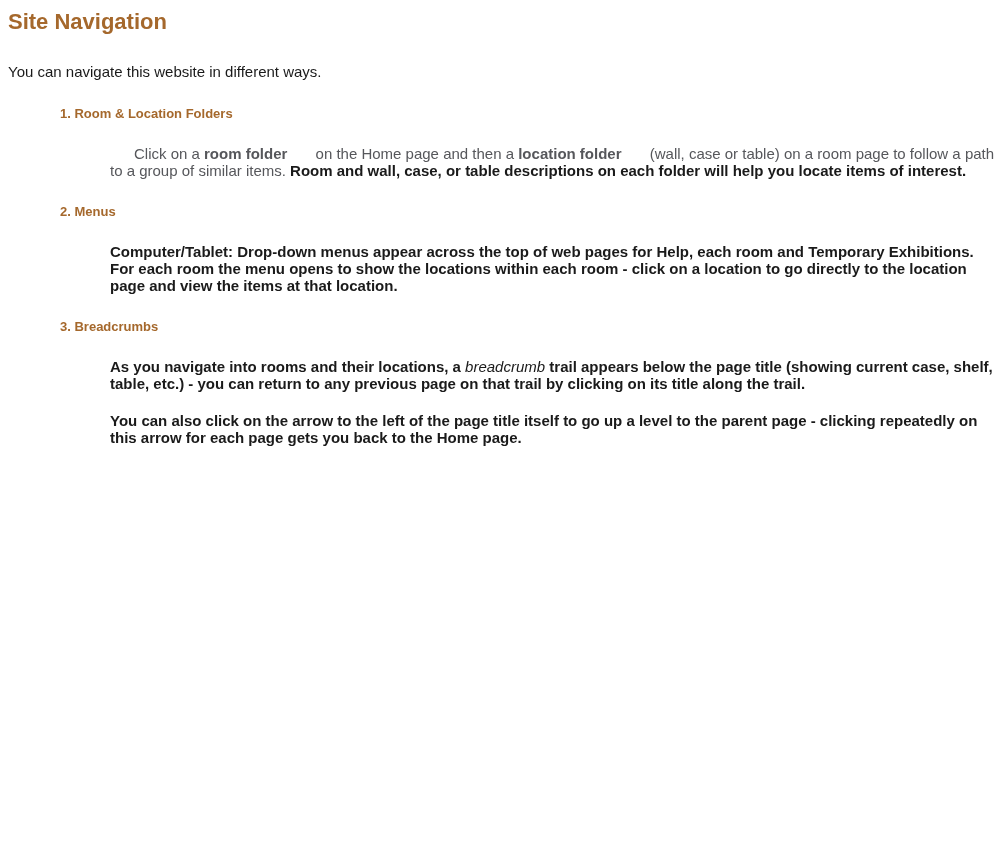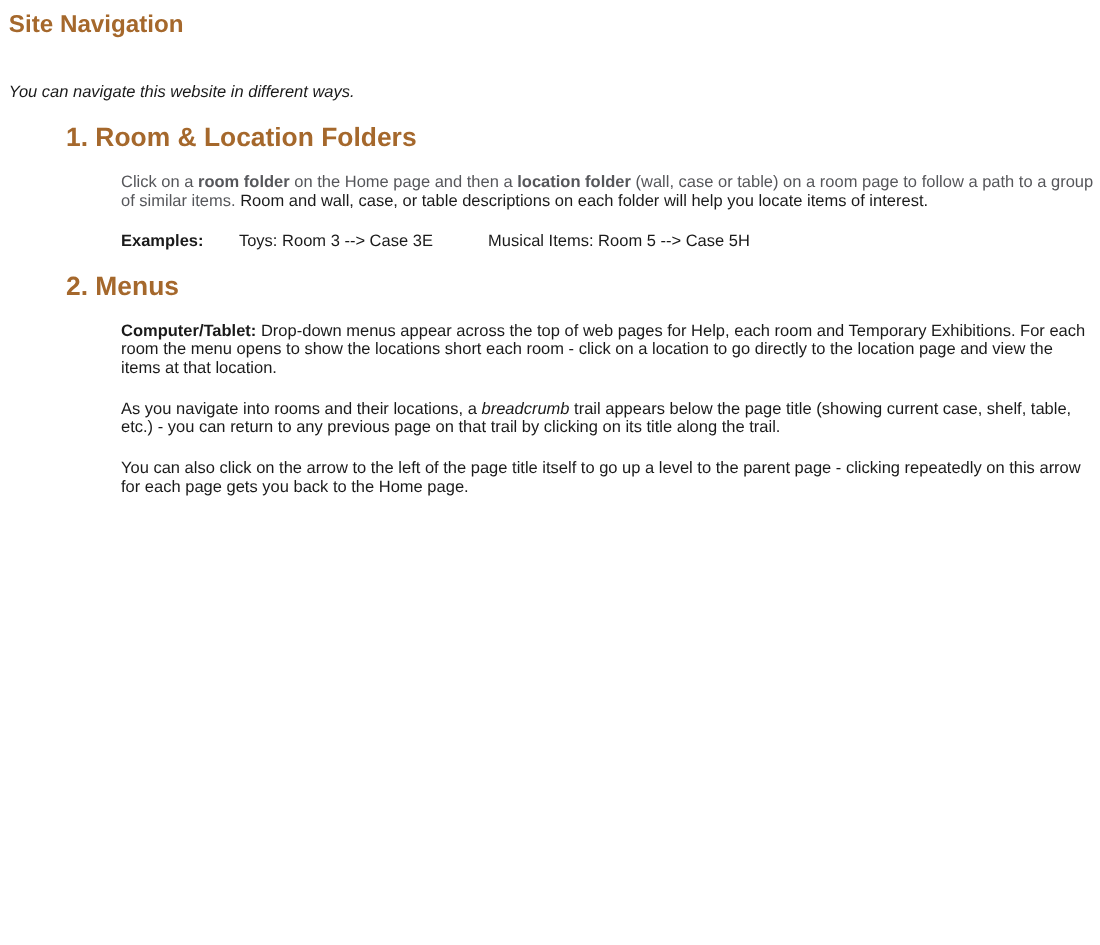--- a/index.html
+++ b/index.html
@@ -16,77 +16,72 @@
     overflow:hidden;
   }
   .page{padding:8px 0 0 8px;}
 
   h1.page-title{
     margin:0;
     font-size:22px;line-height:27px;font-weight:bold;
     color:var(--accent);
   }
   p.intro{
-    margin:40px 0 0 0;
+    margin:28px 0 0 0;
     line-height:18px;
     color:var(--body);
-    font-style:italic;
   }
   h2.section-heading{
     margin:21px 0 0 52px;
-    font-size:24px;line-height:23px;font-weight:bold;
+    font-size:13px;line-height:23px;font-weight:bold;
     color:var(--accent);
   }
   .section-body{
     margin-left:102px;
     padding-right:3px;
   }
   .section-body p{
     margin:20px 0 0 0;
     line-height:17px;
   }
-  .seg-normal{color:var(--body);}
+  .seg-normal{color:var(--body);font-weight:bold;}
   .seg-bold{color:var(--body);font-weight:bold;text-align:center;}
   .seg-italic{color:var(--body);font-style:italic;text-align:right;}
-  .seg-muted{color:var(--muted);}
+  .seg-muted{color:var(--muted);margin-left:24px;}
   .seg-muted-bold{color:var(--muted);font-weight:bold;}
 
   p.examples .examples-label{font-weight:bold;}
   p.examples .example-item-1{margin-left:28px;}
   p.examples .example-item-2{margin-left:46px;}
 </style>
 </head>
 <body>
 
 <div class="page">
 
   <h1 class="page-title">Site Navigation</h1>
 
   <p class="intro">You can navigate this website in different ways.</p>
 
   <section>
     <h2 class="section-heading">1. Room &amp; Location Folders</h2>
     <div class="section-body">
       <p><span class="seg-muted">Click on a </span><span class="seg-muted-bold">room folder</span><span class="seg-muted"> on the Home page and then a </span><span class="seg-muted-bold">location folder</span><span class="seg-muted"> (wall, case or table) on a room page to follow a path to a group of similar items. </span><span class="seg-normal">Room and wall, case, or table descriptions on each folder will help you locate items of interest.</span></p>
-      <p class="examples">
-        <span class="examples-label">Examples:</span>
-        <span class="example-item-1">Toys: Room 3 --&gt; Case 3E</span>
-        <span class="example-item-2">Musical Items: Room 5 --&gt; Case 5H</span>
-      </p>
     </div>
   </section>
 
   <section>
     <h2 class="section-heading">2. Menus</h2>
     <div class="section-body">
-      <p><span class="seg-bold">Computer/Tablet:</span><span class="seg-normal"> Drop-down menus appear across the top of web pages for Help, each room and Temporary Exhibitions. For each room the menu opens to show the locations short each room - click on a location to go directly to the location page and view the items at that location.</span></p>
+      <p><span class="seg-bold">Computer/Tablet:</span><span class="seg-normal"> Drop-down menus appear across the top of web pages for Help, each room and Temporary Exhibitions. For each room the menu opens to show the locations within each room - click on a location to go directly to the location page and view the items at that location.</span></p>
     </div>
   </section>
 
   <section>
+    <h2 class="section-heading">3. Breadcrumbs</h2>
     <div class="section-body">
       <p><span class="seg-normal">As you navigate into rooms and their locations, a </span><span class="seg-italic">breadcrumb</span><span class="seg-normal"> trail appears below the page title (showing current case, shelf, table, etc.) - you can return to any previous page on that trail by clicking on its title along the trail.</span></p>
       <p><span class="seg-normal">You can also click on the arrow to the left of the page title itself to go up a level to the parent page - clicking repeatedly on this arrow for each page gets you back to the Home page.</span></p>
     </div>
   </section>
 
 
 </div>
 
 </body></html>

